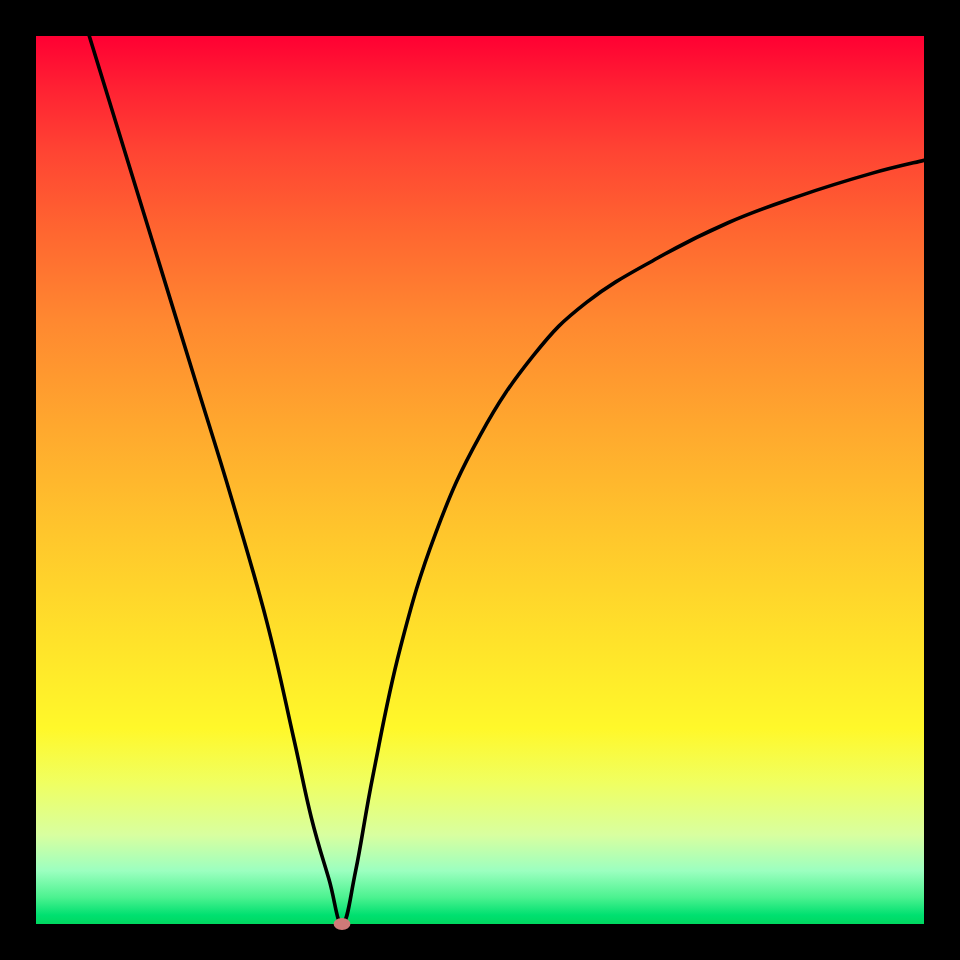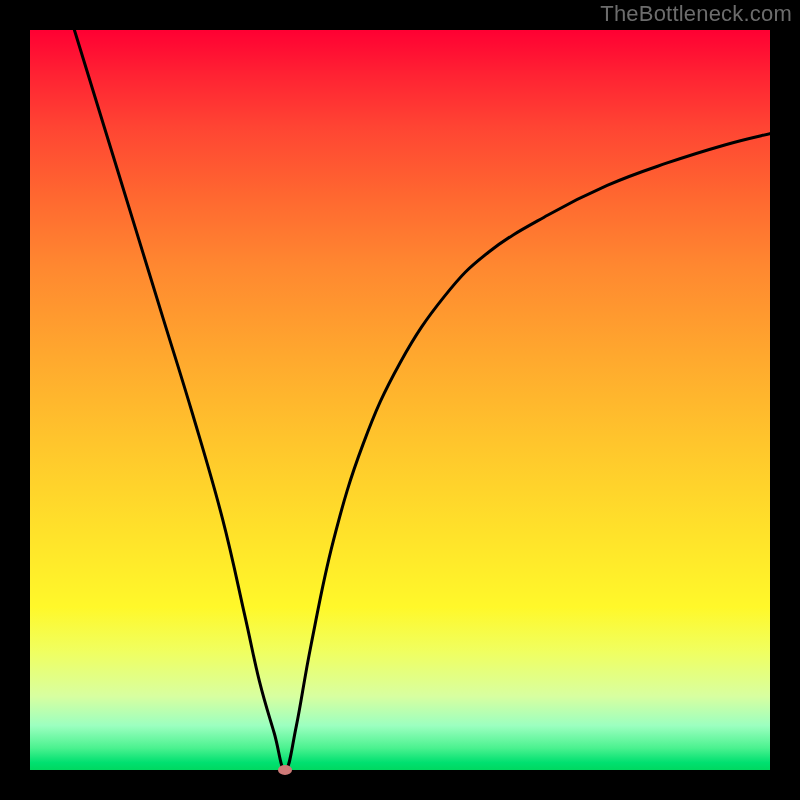--- a/index.html
+++ b/index.html
@@ -64,20 +64,19 @@
     height: 10px;
     border-radius: 50%;
     background: #cf7a78;
     transform: translate(-50%, -50%);
   }
 </style>
 </head>
 <body>
 
 <div class="outer">
-  <div class="watermark">TheBottleneck.com</div>
   <div class="plot">
     <svg class="curve" viewBox="0 0 740 740" preserveAspectRatio="none">
       <path id="curve-path" fill="none" stroke="#000" stroke-width="3" stroke-linecap="round" stroke-linejoin="round" d="M 44.4 0 C 50.32 19.24000000000001 62.16 57.72000000000005 74 96.20000000000005 C 85.84 134.68000000000004 91.76000000000002 153.92 103.60000000000001 192.39999999999998 C 115.44 230.87999999999997 121.35999999999999 250.12 133.2 288.6 C 145.04 327.08000000000004 150.96 344.84000000000003 162.8 384.8 C 174.64000000000001 424.76 182.04000000000002 448.44 192.4 488.4 C 202.76 528.36 207.2 552.04 214.6 584.6 C 222 617.1600000000001 223.48 627.5200000000001 229.4 651.2 C 235.32000000000002 674.88 239.02 685.24 244.20000000000002 703 C 249.38000000000002 720.76 250.85999999999999 741.48 255.29999999999998 740 C 259.73999999999995 738.52 261.21999999999997 720.76 266.4 695.6 C 271.58 670.44 273.8 651.2 281.2 614.2 C 288.59999999999997 577.2 293.03999999999996 550.5600000000001 303.4 510.6 C 313.76 470.64 319.68 449.92 333 414.4 C 346.32 378.87999999999994 353.71999999999997 362.59999999999997 370 332.99999999999994 C 386.28000000000003 303.3999999999999 396.64000000000004 288.59999999999997 414.40000000000003 266.4 C 432.16 244.2 438.08000000000004 238.28 458.8 222 C 479.52 205.72 494.32 198.32 518 185 C 541.6800000000001 171.68 553.5200000000001 165.75999999999996 577.2 155.39999999999998 C 600.88 145.04 612.72 141.34000000000003 636.4 133.20000000000005 C 660.0799999999999 125.06000000000006 674.8799999999999 120.62000000000005 695.5999999999999 114.70000000000005 C 716.3199999999999 108.78000000000004 731.12 105.82000000000002 740 103.60000000000002"></path>
     </svg>
     <div id="marker-dot" class="dot" style="left: 255.3px; top: 740px; background: rgb(207, 122, 120);"></div>
   </div>
 </div>
 
 </body></html>

